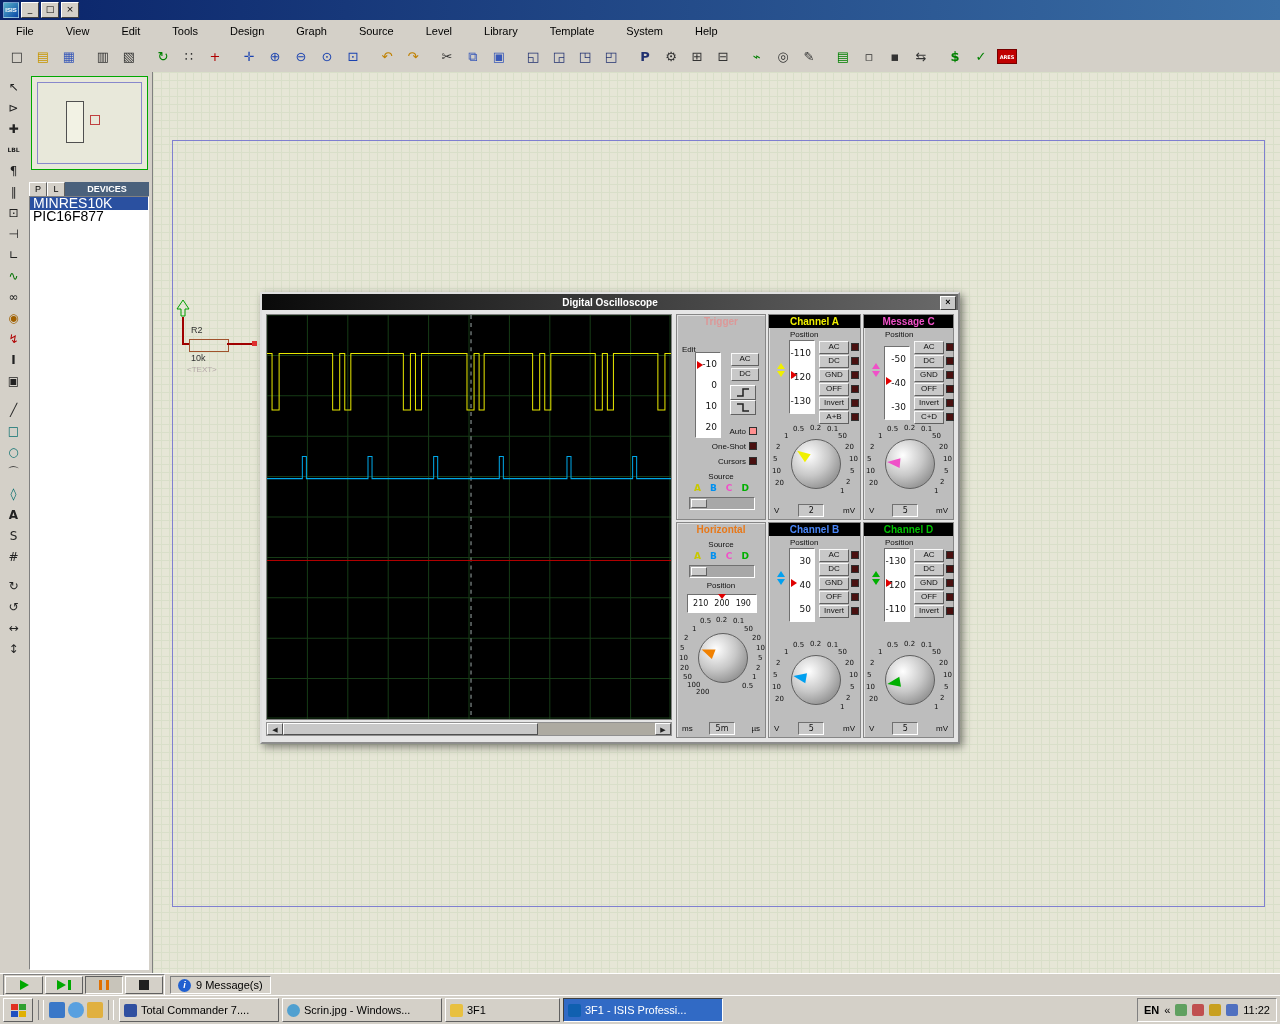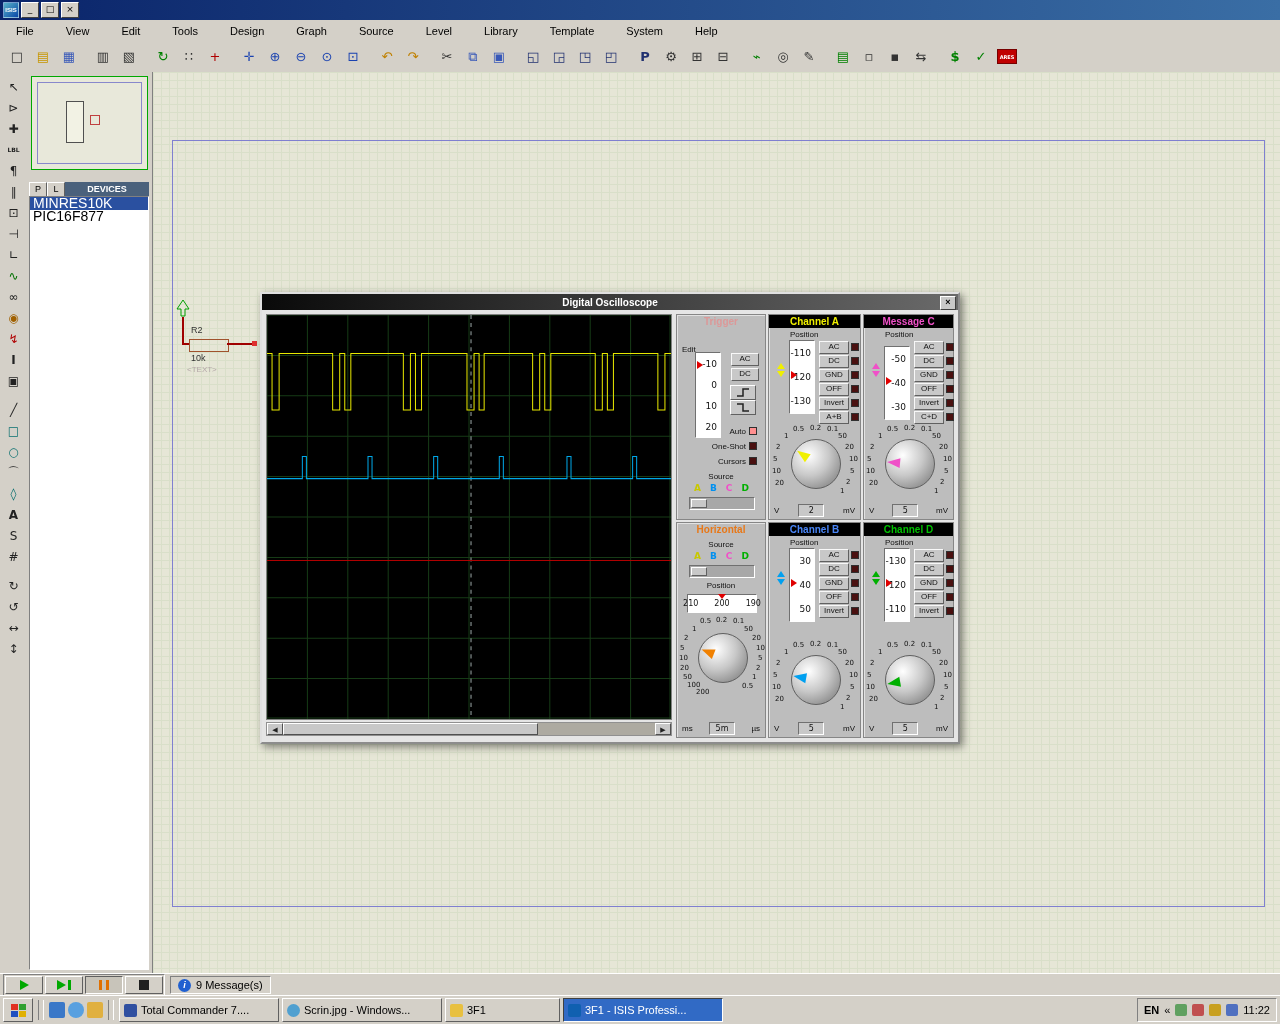--- a/index.html
+++ b/index.html
@@ -491,21 +491,21 @@
             <span>B</span>
             <span>C</span>
             <span>D</span>
           </div>
         <div class="hsl" style="left:12px;top:42px;width:64px">
             <div class="hslthumb"></div>
           </div>
         <div class="lblc" style="top:58px">Position</div>
         <div class="pwheel" style="left:10px;top:71px;width:68px;height:17px">
           <div class="pwmark"></div>
-          <div style="display:flex;gap:16px">
+          <div style="display:flex;gap:6px">
               <span>210</span>
               <span>200</span>
               <span>190</span>
             </div>
         </div>
         <div class="knobbox kh" style="left:1px;top:92px;width:88px;height:88px">
           <div class="sc ls">
               <span>1</span>
               <span>2</span>
               <span>5</span>

